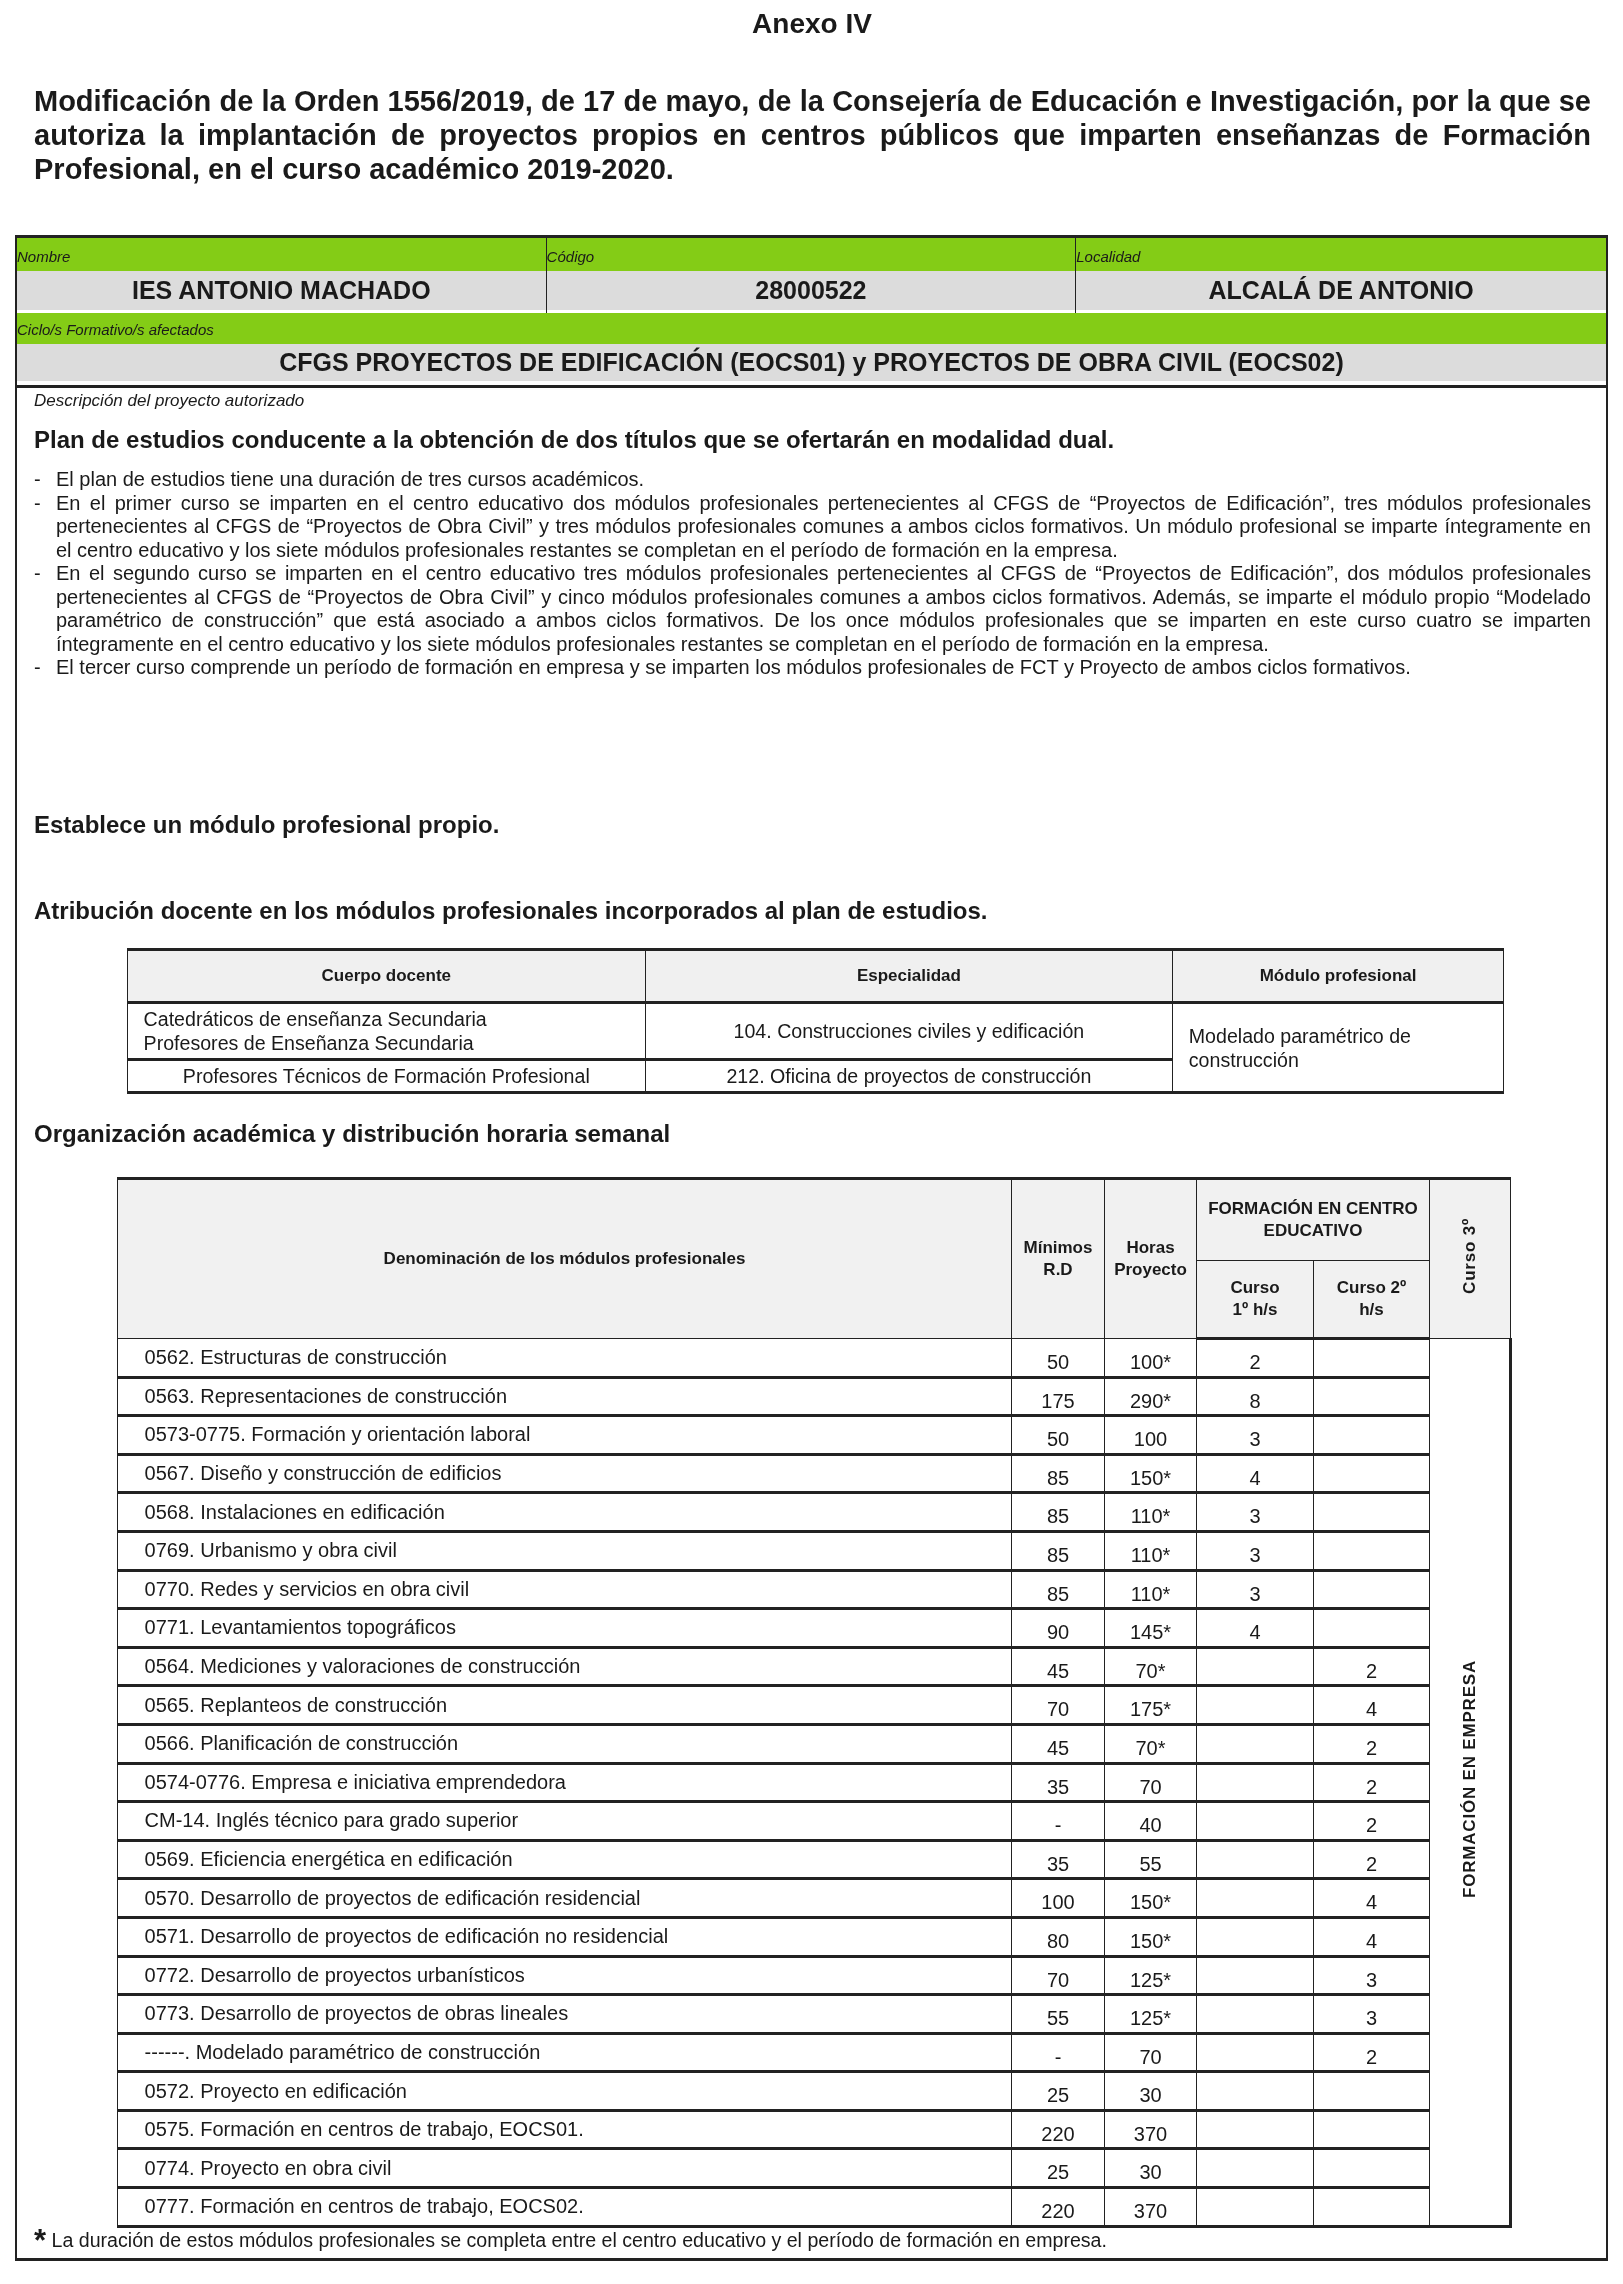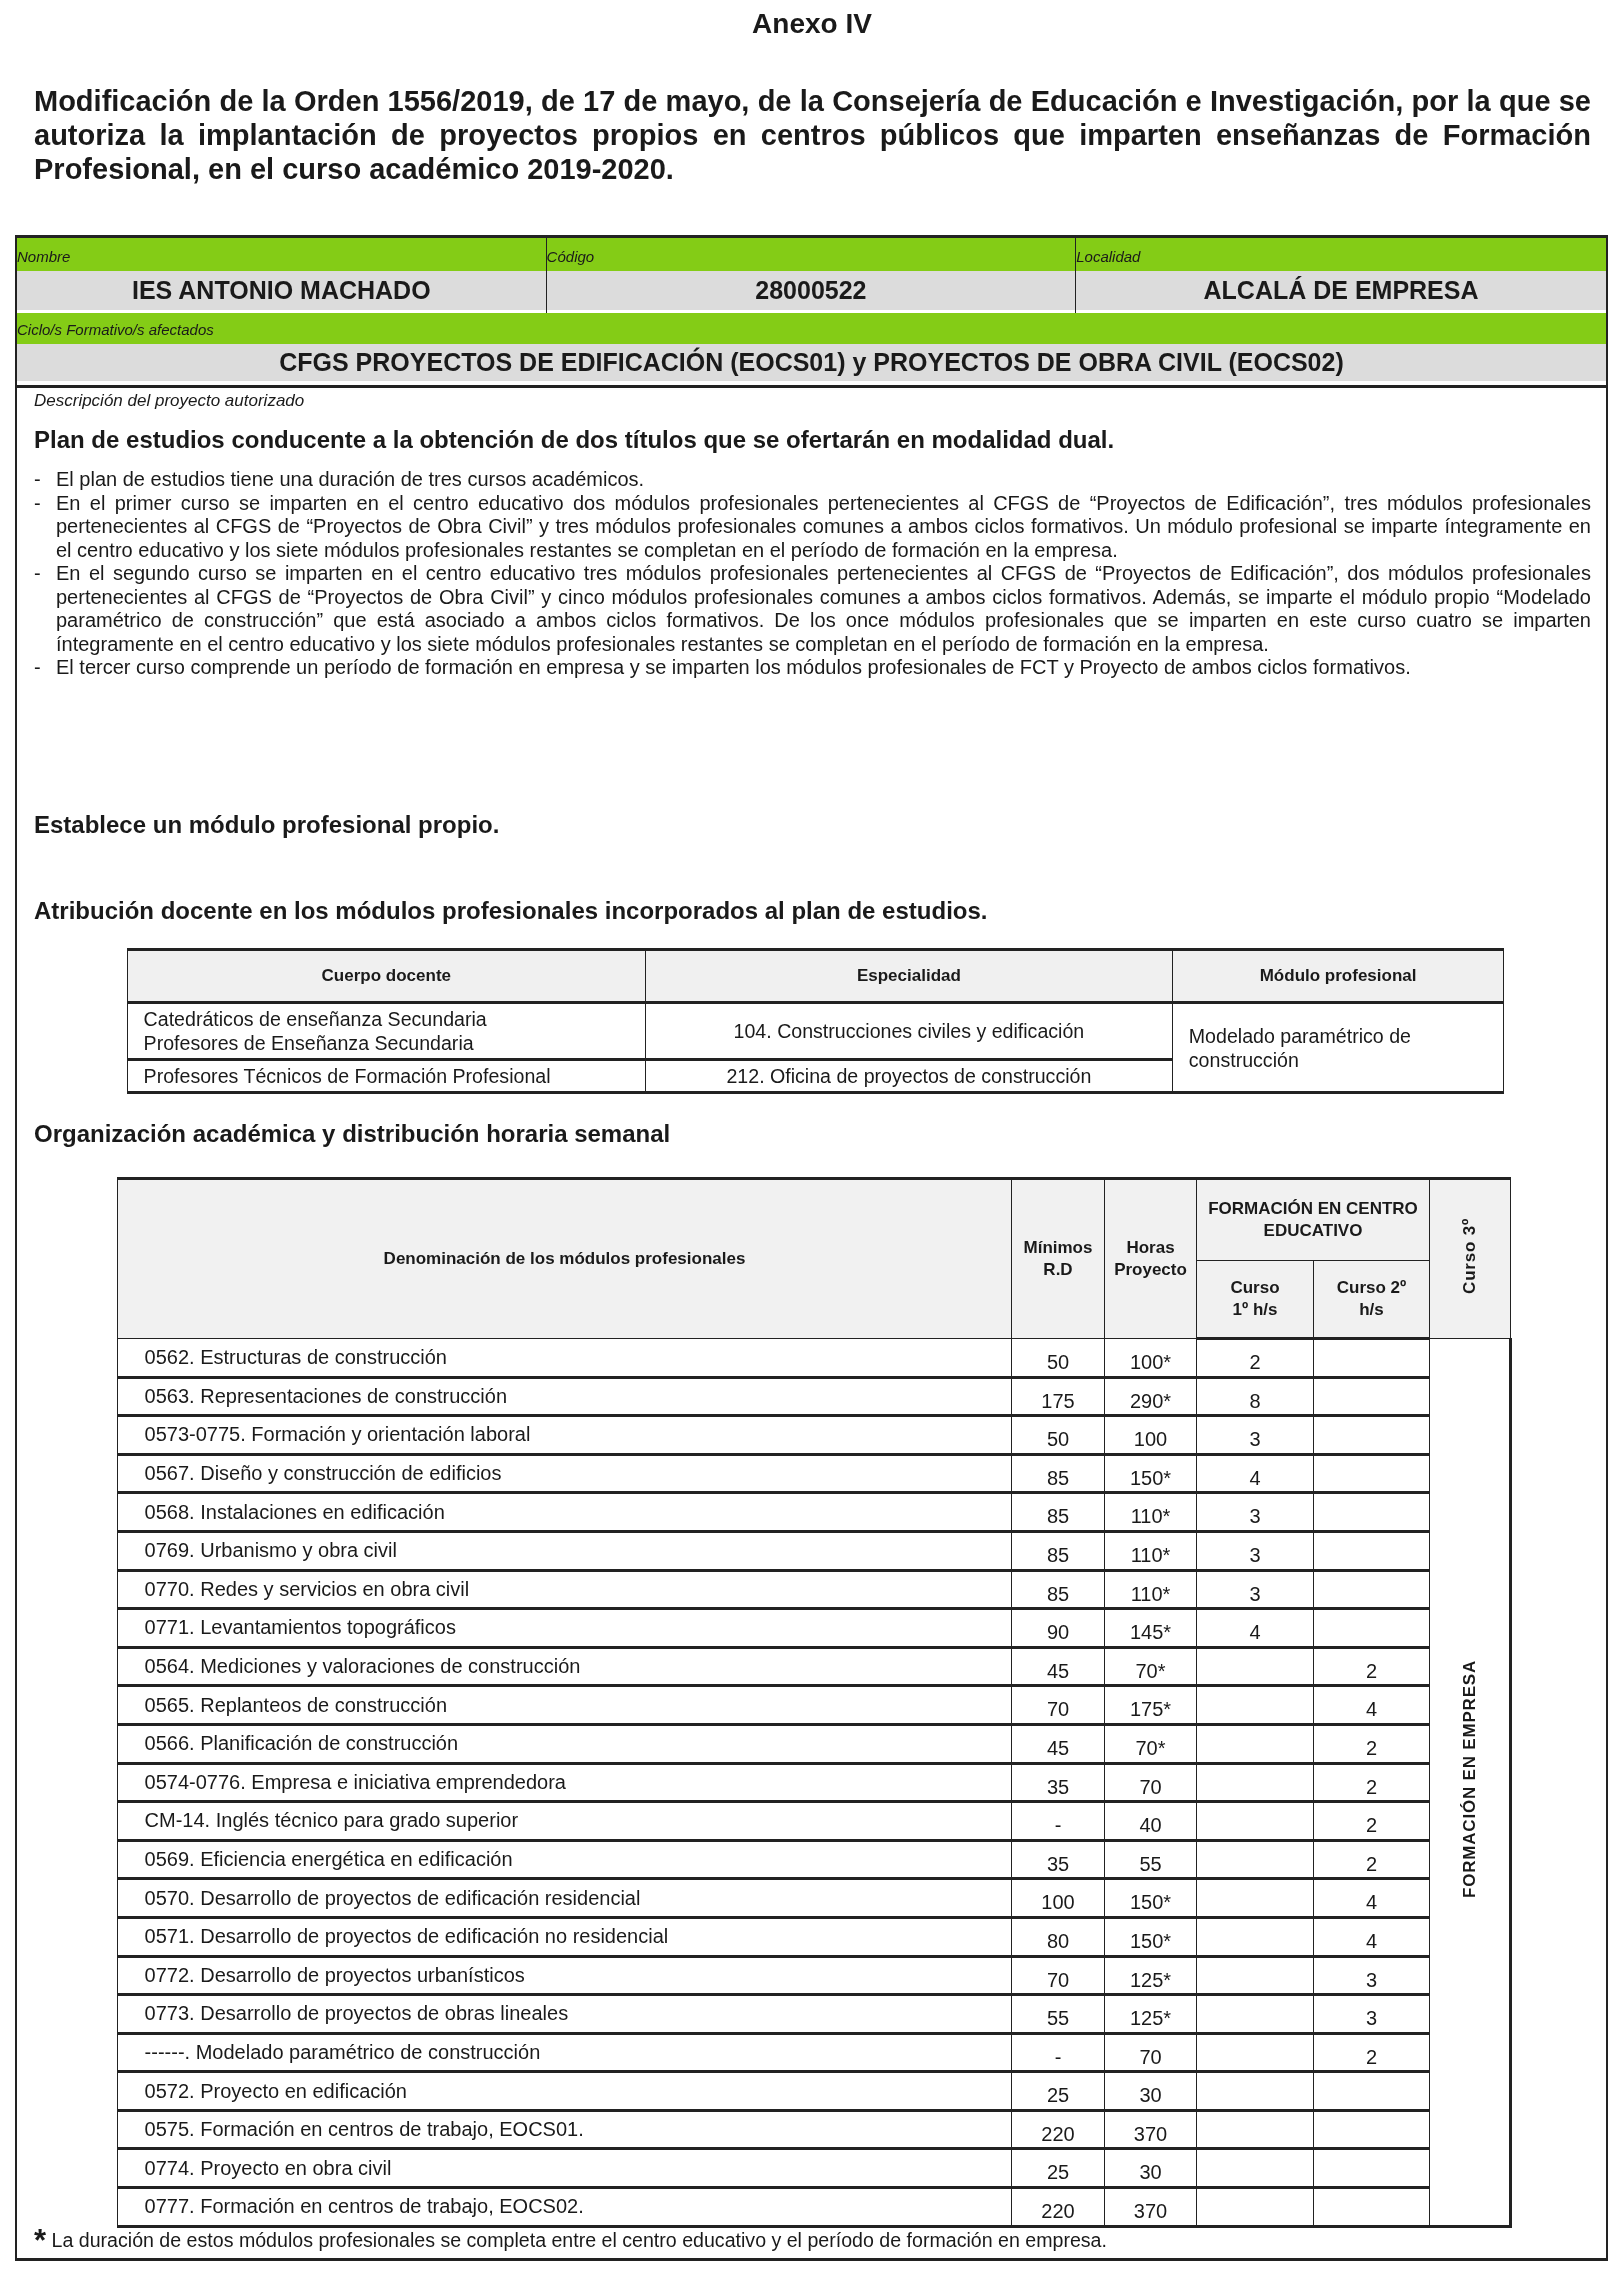--- a/index.html
+++ b/index.html
@@ -22,21 +22,21 @@
   .bullets { position:absolute; left:17px; width:1557px; font-size:20px; line-height:23.5px; margin:0; padding:0; list-style:none; }
   .bullets li { position:relative; padding-left:22px; text-align:justify; }
   .bullets li::before { content:"-"; position:absolute; left:0; }
   .own-list { position:absolute; left:41px; font-size:20px; list-style:none; margin:0; padding:0; }
   .own-list li { padding-left:23.5px; position:relative; }
   .own-list li::before { content:"-"; position:absolute; left:0; }
   table { border-collapse:collapse; position:absolute; }
   .t1 { left:110px; top:710px; width:1377px; font-size:19.6px;padding-left:23px; }
   .t1 th { background:#f0f0f0; font-size:17px; font-weight:bold; height:48px; border:1.6px solid #222; border-top:3.1px solid #222; border-bottom:3.1px solid #222; }
   .t1 td { border:1.6px solid #222; padding:3.1px 15.6px; line-height:24px; }
-  .t1 tr.last td { border-bottom:3.1px solid #222; }
+  .t1 tr.last td { border-bottom:3.1px solid #222;text-align:center; }
   .t2 { left:100px; top:939px; font-size:20px; }
   .t2 th { background:#f1f1f1; font-size:17px; font-weight:bold; border:1.6px solid #222; text-align:center; line-height:22px;margin-top:24px; }
   .t2 thead tr:first-child th { border-top:3.9px solid #222; }
   .t2 thead tr:last-child th { border-bottom:3.9px solid #222; }
   .t2 td { border:1.6px solid #222; border-bottom:3.9px solid #222; height:34px; padding:0; text-align:center; vertical-align:bottom; }
   .t2 td.name { text-align:left; padding-left:26.6px; vertical-align:middle; }
   .t2 td.num { padding-bottom:1.6px; }
   .vert { writing-mode:vertical-rl; transform:rotate(180deg); font-weight:bold; font-size:17px; letter-spacing:0.8px; }
   .footnote { position:absolute; left:17px; top:1991px; font-size:19.6px; }
   .footnote .star { font-size:31px; font-weight:bold; vertical-align:top; line-height:23.5px; }
@@ -52,21 +52,21 @@
     <div class="cell">
       <div class="lbl">Nombre</div>
       <div class="val">IES ANTONIO MACHADO</div>
     </div>
     <div class="cell">
       <div class="lbl">Código</div>
       <div class="val">28000522</div>
     </div>
     <div class="cell">
       <div class="lbl">Localidad</div>
-      <div class="val">ALCALÁ DE EMPRESA</div>
+      <div class="val">ALCALÁ DE ANTONIO</div>
     </div>
   </div>
   <div class="info-row r2">
     <div class="lbl">Ciclo/s Formativo/s afectados</div>
     <div class="val">CFGS PROYECTOS DE EDIFICACIÓN (EOCS01) y PROYECTOS DE OBRA CIVIL (EOCS02)</div>
   </div>
   <div class="desc-lbl">Descripción del proyecto autorizado</div>
 
   <div class="sec-h" style="top:188px;">Plan de estudios conducente a la obtención de dos títulos que se ofertarán en modalidad dual.</div>
   <ul class="bullets" style="top:230px;">

